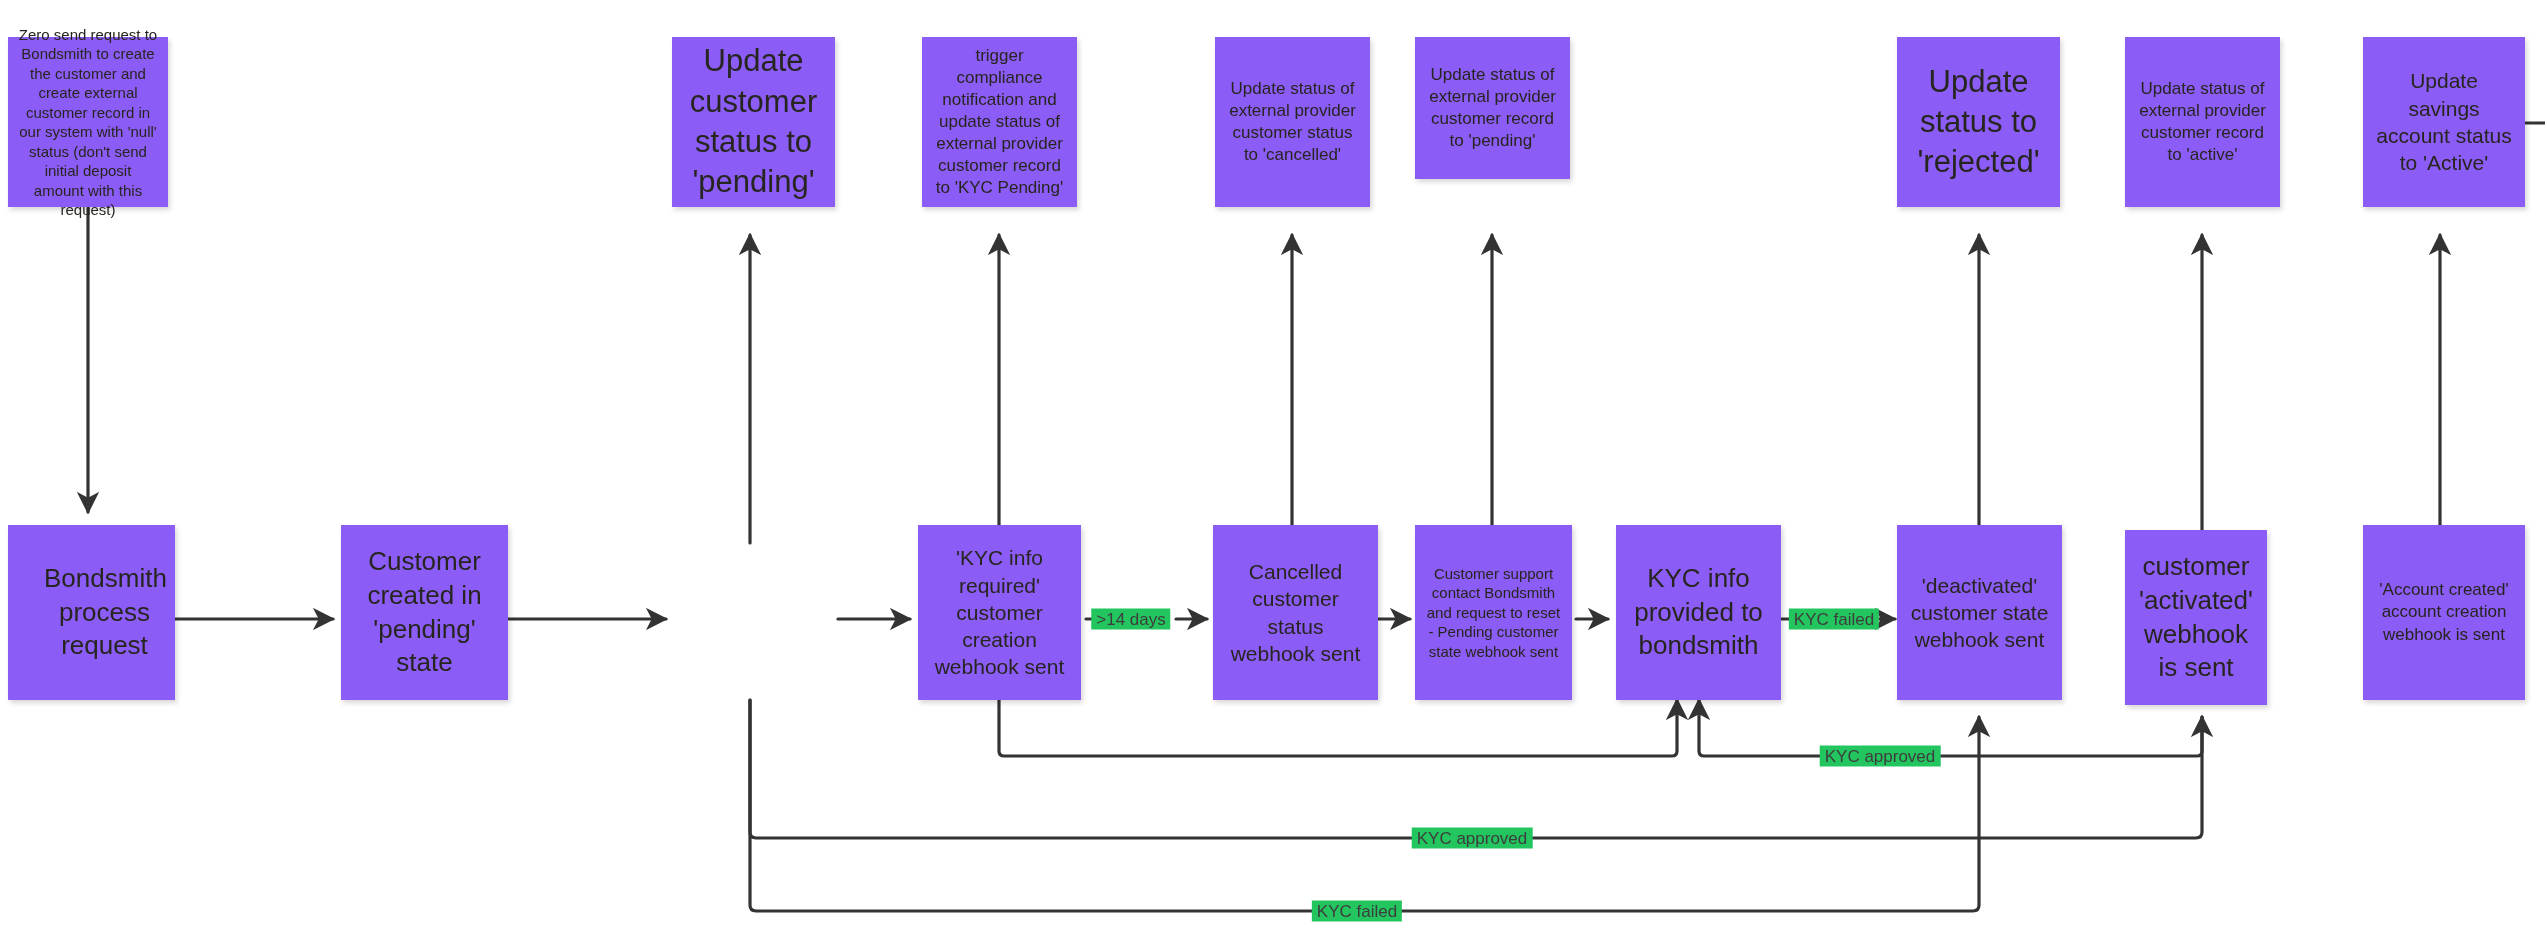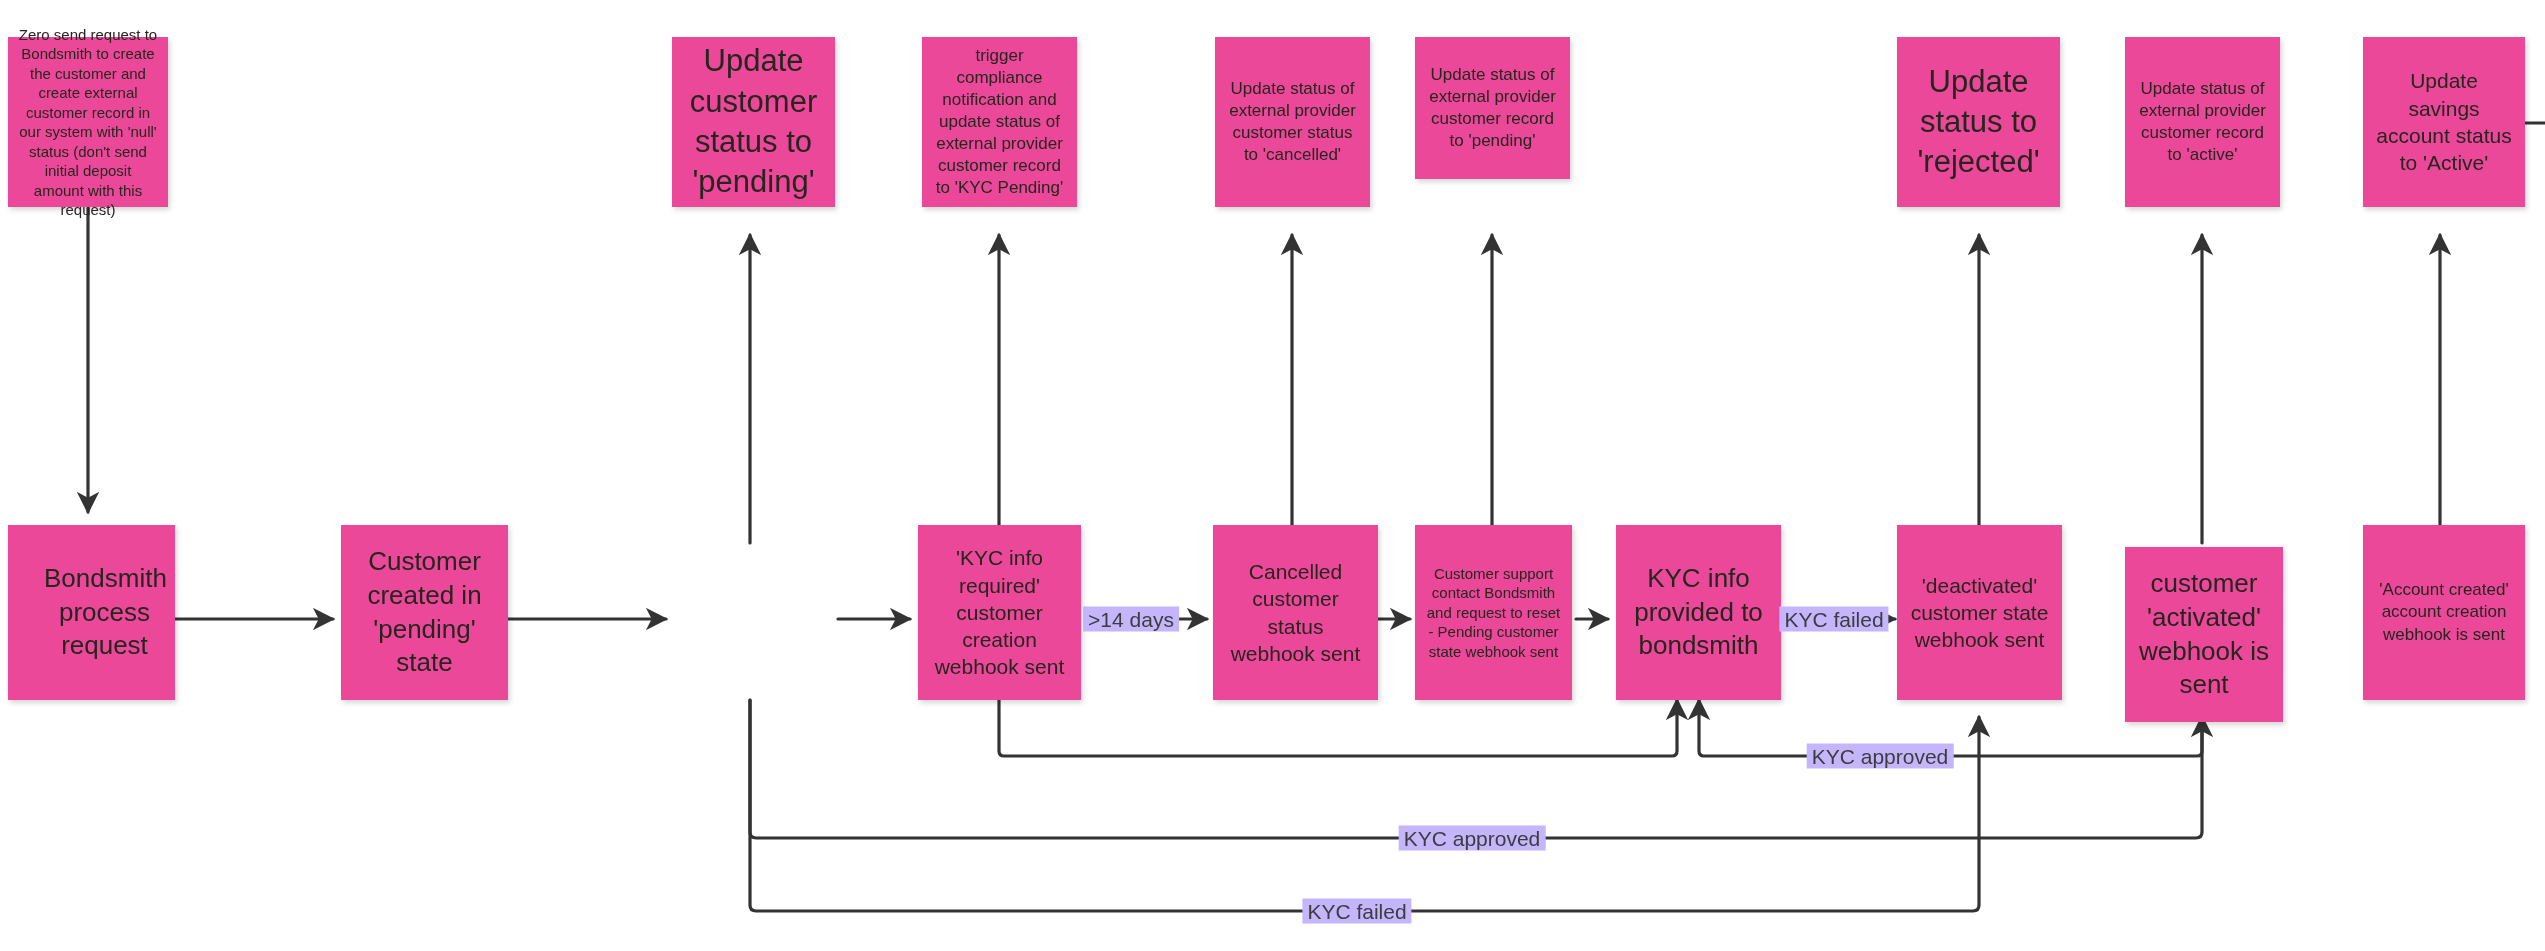--- a/index.html
+++ b/index.html
@@ -23,21 +23,21 @@
     position: absolute;
     left: 0;
     top: 0;
     width: 2545px;
     height: 951px;
     pointer-events: none;
   }
   .note {
     position: absolute;
     box-sizing: border-box;
-    background: #ec4899;
+    background: #8b5cf6;
     display: flex;
     align-items: center;
     justify-content: center;
     text-align: center;
     padding: 8px 10px;
     line-height: 1.30;
     color: #27251f;
     box-shadow: 2px 3px 5px rgba(0,0,0,0.16);
     z-index: 3;
   }
@@ -47,23 +47,23 @@
     white-space: pre-line;
   }
   .fs-xs  { font-size: 15px; }
   .fs-sm  { font-size: 17px; }
   .fs-md  { font-size: 21px; }
   .fs-lg  { font-size: 26px; }
   .fs-xl  { font-size: 31px; }
 
   .edge-label {
     position: absolute;
-    background: #c4b5fd;
+    background: #22c55e;
     color: #3d3d3d;
-    font-size: 21px;
+    font-size: 17px;
     line-height: 1;
     padding: 2px 5px;
     white-space: nowrap;
     transform: translate(-50%, -50%);
     z-index: 4;
   }
 </style>
 </head>
 <body>
 
@@ -164,21 +164,21 @@
   </div>
 
   <div class="note fs-lg" style="left:1616px; top:525px; width:165px; height:175px;">
     <span>KYC info provided to bondsmith</span>
   </div>
 
   <div class="note fs-md" style="left:1897px; top:525px; width:165px; height:175px;text-align:center;">
     <span>'deactivated' customer state webhook sent</span>
   </div>
 
-  <div class="note fs-lg" style="left:2125px; top:547px; width:158px; height:175px;">
+  <div class="note fs-lg" style="left:2125px; top:530px; width:142px; height:175px;">
     <span>customer 'activated' webhook is sent</span>
   </div>
 
   <div class="note fs-sm" style="left:2363px; top:525px; width:162px; height:175px;">
     <span>'Account created' account creation webhook is sent</span>
   </div>
 
   <div class="edge-label" style="left:1131px; top:619px;">&gt;14 days</div>
 
   <div class="edge-label" style="left:1834px; top:619px;">KYC failed</div>

